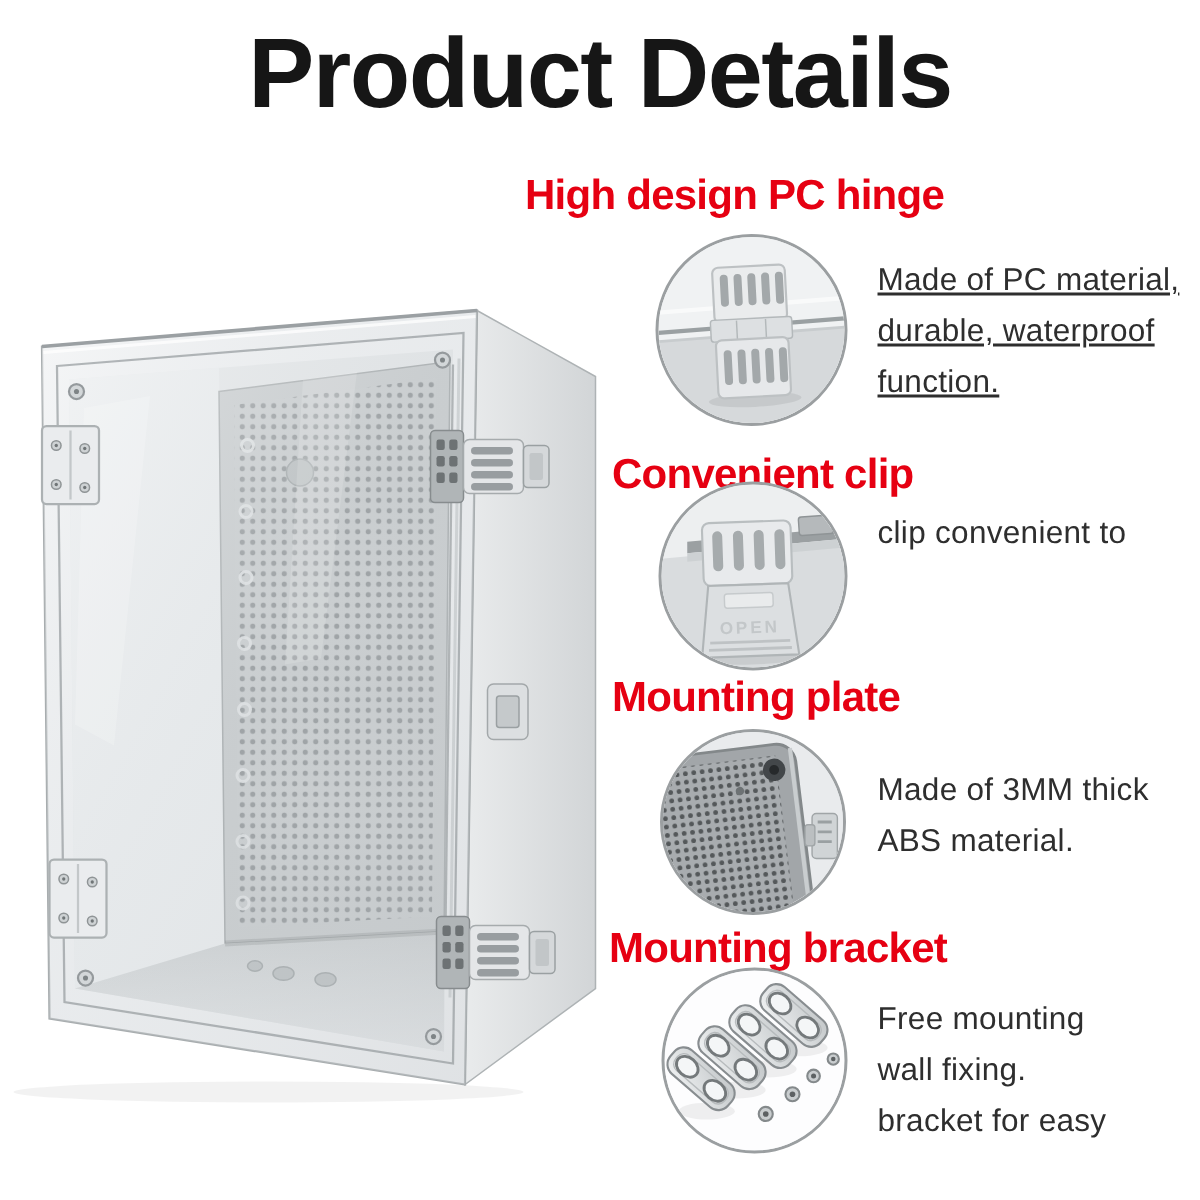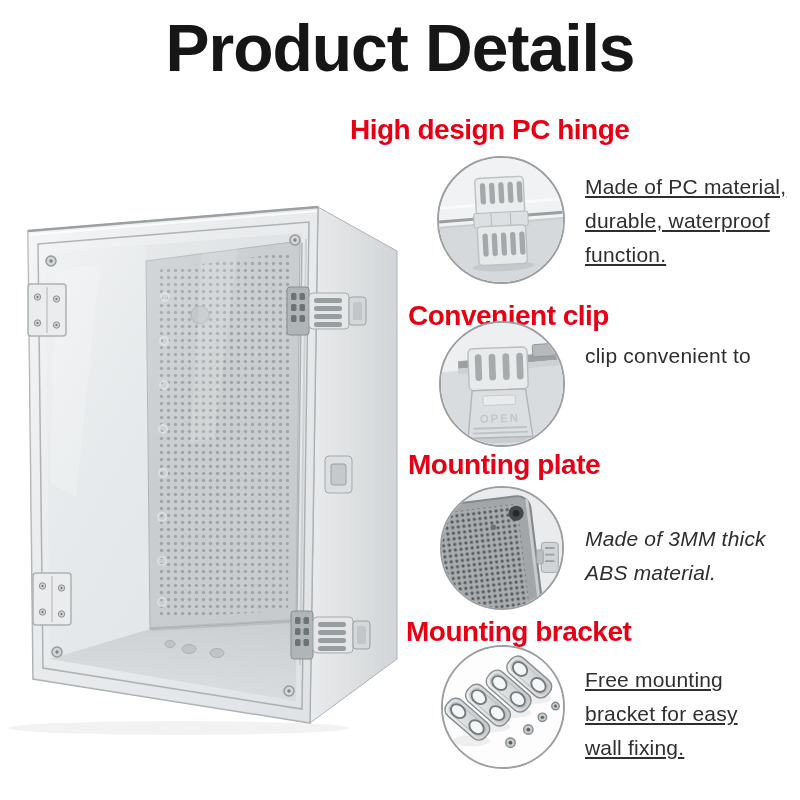--- a/index.html
+++ b/index.html
@@ -32,25 +32,25 @@
   .s1 .feature-heading{left:350px;top:114px;}
   .s1 .thumb{left:437px;top:156px;width:128px;height:128px;}
   .s1 .desc{left:585px;top:170px;text-decoration:underline;}
 
   .s2 .feature-heading{left:408px;top:284px;margin-top:16px;}
   .s2 .thumb{left:439px;top:321px;width:126px;height:126px;}
   .s2 .desc{left:585px;top:339px;}
 
   .s3 .feature-heading{left:408px;top:449px;}
   .s3 .thumb{left:440px;top:486px;width:124px;height:124px;}
-  .s3 .desc{left:585px;top:522px;font-style:italic;}
+  .s3 .desc{left:585px;top:510px;}
 
   .s4 .feature-heading{left:406px;top:616px;}
   .s4 .thumb{left:441px;top:645px;width:124px;height:124px;}
-  .s4 .desc{left:585px;top:663px;text-decoration:underline;}
+  .s4 .desc{left:585px;top:663px;}
 </style>
 </head>
 <body>
 
 <div class="page">
 
   <h1 class="title">Product Details</h1>
 
   <figure class="photo">
     <svg viewBox="0 0 398 540">
@@ -372,18 +372,18 @@
             <circle cx="91" cy="88" r="2" fill="#5d6163"></circle>
           <circle cx="106" cy="75" r="4.5" fill="#c9cdcf" stroke="#84898b" stroke-width="1.5"></circle>
             <circle cx="106" cy="75" r="1.8" fill="#5d6163"></circle>
           <circle cx="120" cy="63" r="4" fill="#c9cdcf" stroke="#84898b" stroke-width="1.5"></circle>
             <circle cx="120" cy="63" r="1.6" fill="#5d6163"></circle>
         </g>
       </svg>
     </figure>
     <div class="desc">
       <div>Free mounting</div>
+      <div>wall fixing.</div>
       <div>bracket for easy</div>
-      <div>wall fixing.</div>
     </div>
   </section>
 
 </div>
 
 </body></html>

